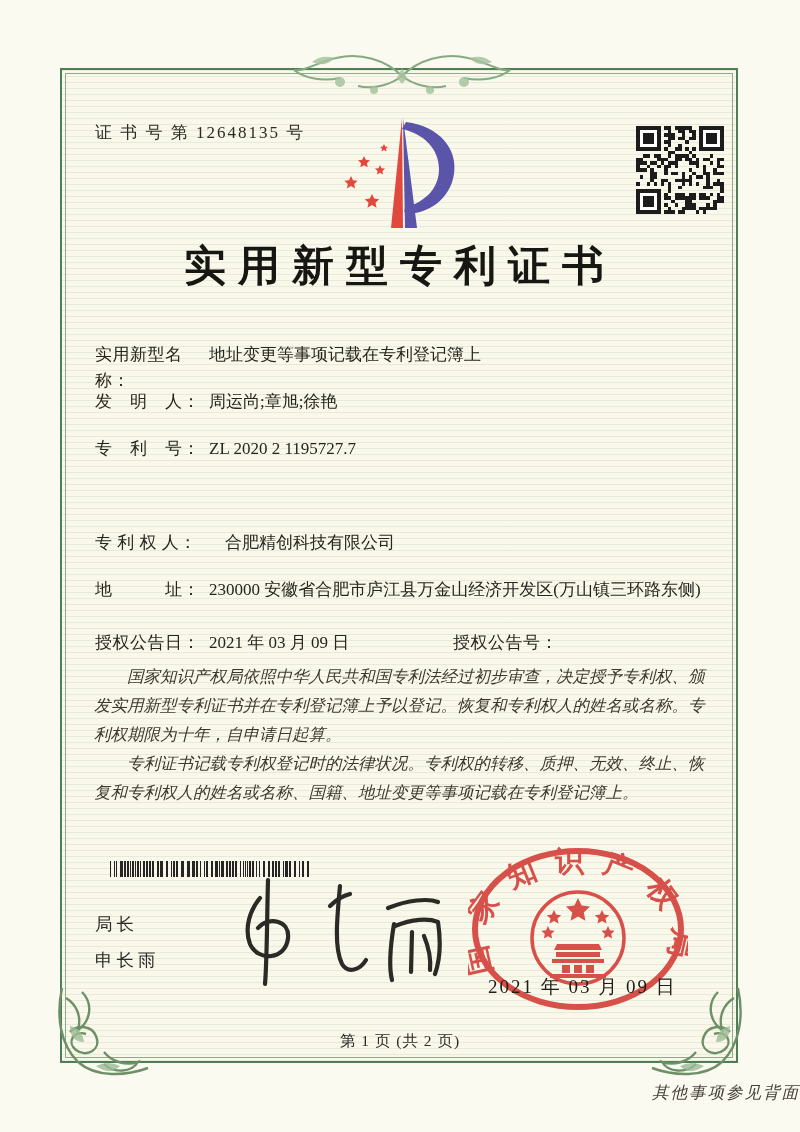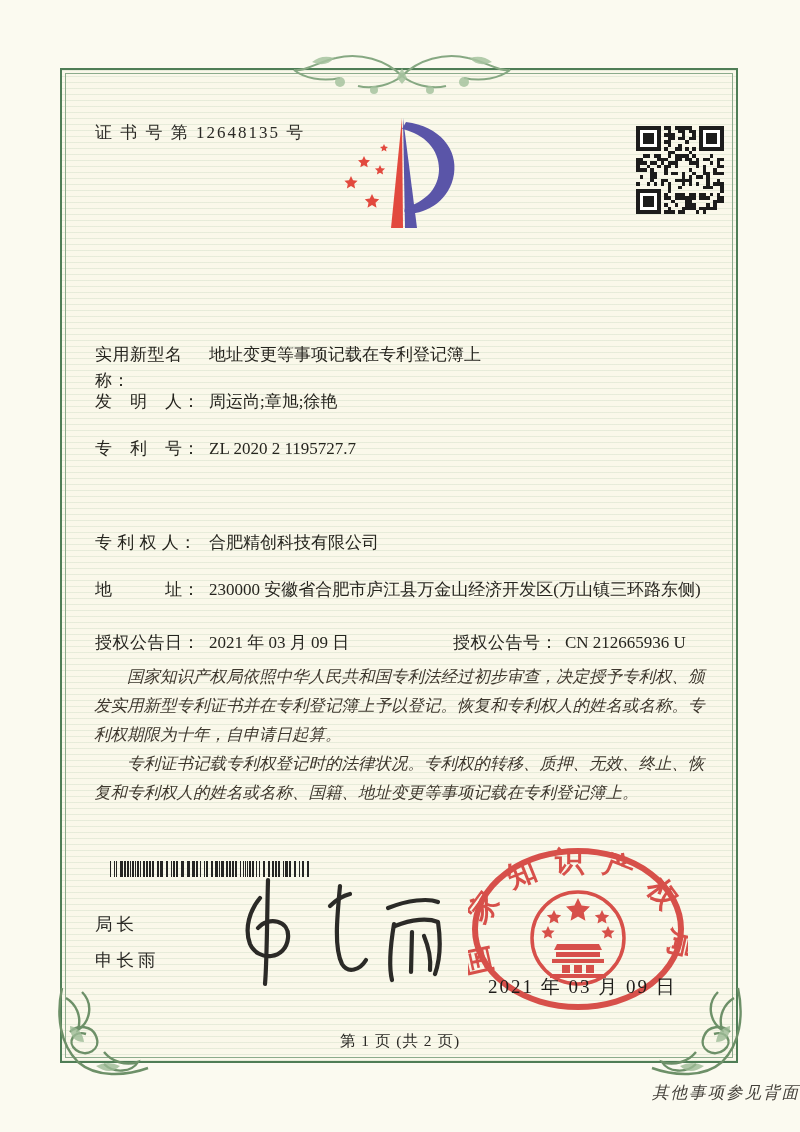--- a/index.html
+++ b/index.html
@@ -341,46 +341,46 @@
       <rect x="1" y="1" width="5" height="5" fill="#fff"></rect>
       <rect x="2" y="2" width="3" height="3" fill="#1c1c1c"></rect>
       <rect x="18" y="0" width="7" height="7" fill="#1c1c1c"></rect>
       <rect x="19" y="1" width="5" height="5" fill="#fff"></rect>
       <rect x="20" y="2" width="3" height="3" fill="#1c1c1c"></rect>
       <rect x="0" y="18" width="7" height="7" fill="#1c1c1c"></rect>
       <rect x="1" y="19" width="5" height="5" fill="#fff"></rect>
       <rect x="2" y="20" width="3" height="3" fill="#1c1c1c"></rect>
     </svg>
 
+  <div class="title">实用新型专利证书</div>
 
   <div class="row" style="top:342px;">
     <span class="lbl">实用新型名称：</span>
     <span class="val">地址变更等事项记载在专利登记簿上</span>
   </div>
   <div class="row" style="top:389px;align-items:center;">
     <span class="lbl">发　明　人：</span>
     <span class="val">周运尚;章旭;徐艳</span>
   </div>
   <div class="row" style="top:436px;">
     <span class="lbl">专　利　号：</span>
     <span class="val">ZL 2020 2 1195727.7</span>
   </div>
-  <div class="row" style="top:530px;">
+  <div class="row" style="top:530px;gap:16px;">
     <span class="lbl">专 利 权 人：</span>
     <span class="val">合肥精创科技有限公司</span>
   </div>
   <div class="row" style="top:577px;width:618px;">
     <span class="lbl">地　　　址：</span>
     <span class="val" style="max-width:500px;">230000 安徽省合肥市庐江县万金山经济开发区(万山镇三环路东侧)</span>
   </div>
   <div class="row row2col" style="top:630px;">
     <span class="lbl">授权公告日：</span>
     <span class="val">2021 年 03 月 09 日</span>
     <span class="lbl lbl2">授权公告号：</span>
-    <span class="val">CN 212665936 U</span>
   </div>
 
   <div class="paras">
     <p>国家知识产权局依照中华人民共和国专利法经过初步审查，决定授予专利权、颁发实用新型专利证书并在专利登记簿上予以登记。恢复和专利权人的姓名或名称。专利权期限为十年，自申请日起算。</p>
     <p>专利证书记载专利权登记时的法律状况。专利权的转移、质押、无效、终止、恢复和专利权人的姓名或名称、国籍、地址变更等事项记载在专利登记簿上。</p>
   </div>
 
   <svg class="barcode" id="barcode-svg" viewBox="0 0 200 16" preserveAspectRatio="none">
       <rect x="0" y="0" width="1" height="16" fill="#262523"></rect>
       <rect x="4" y="0" width="1" height="16" fill="#262523"></rect>

